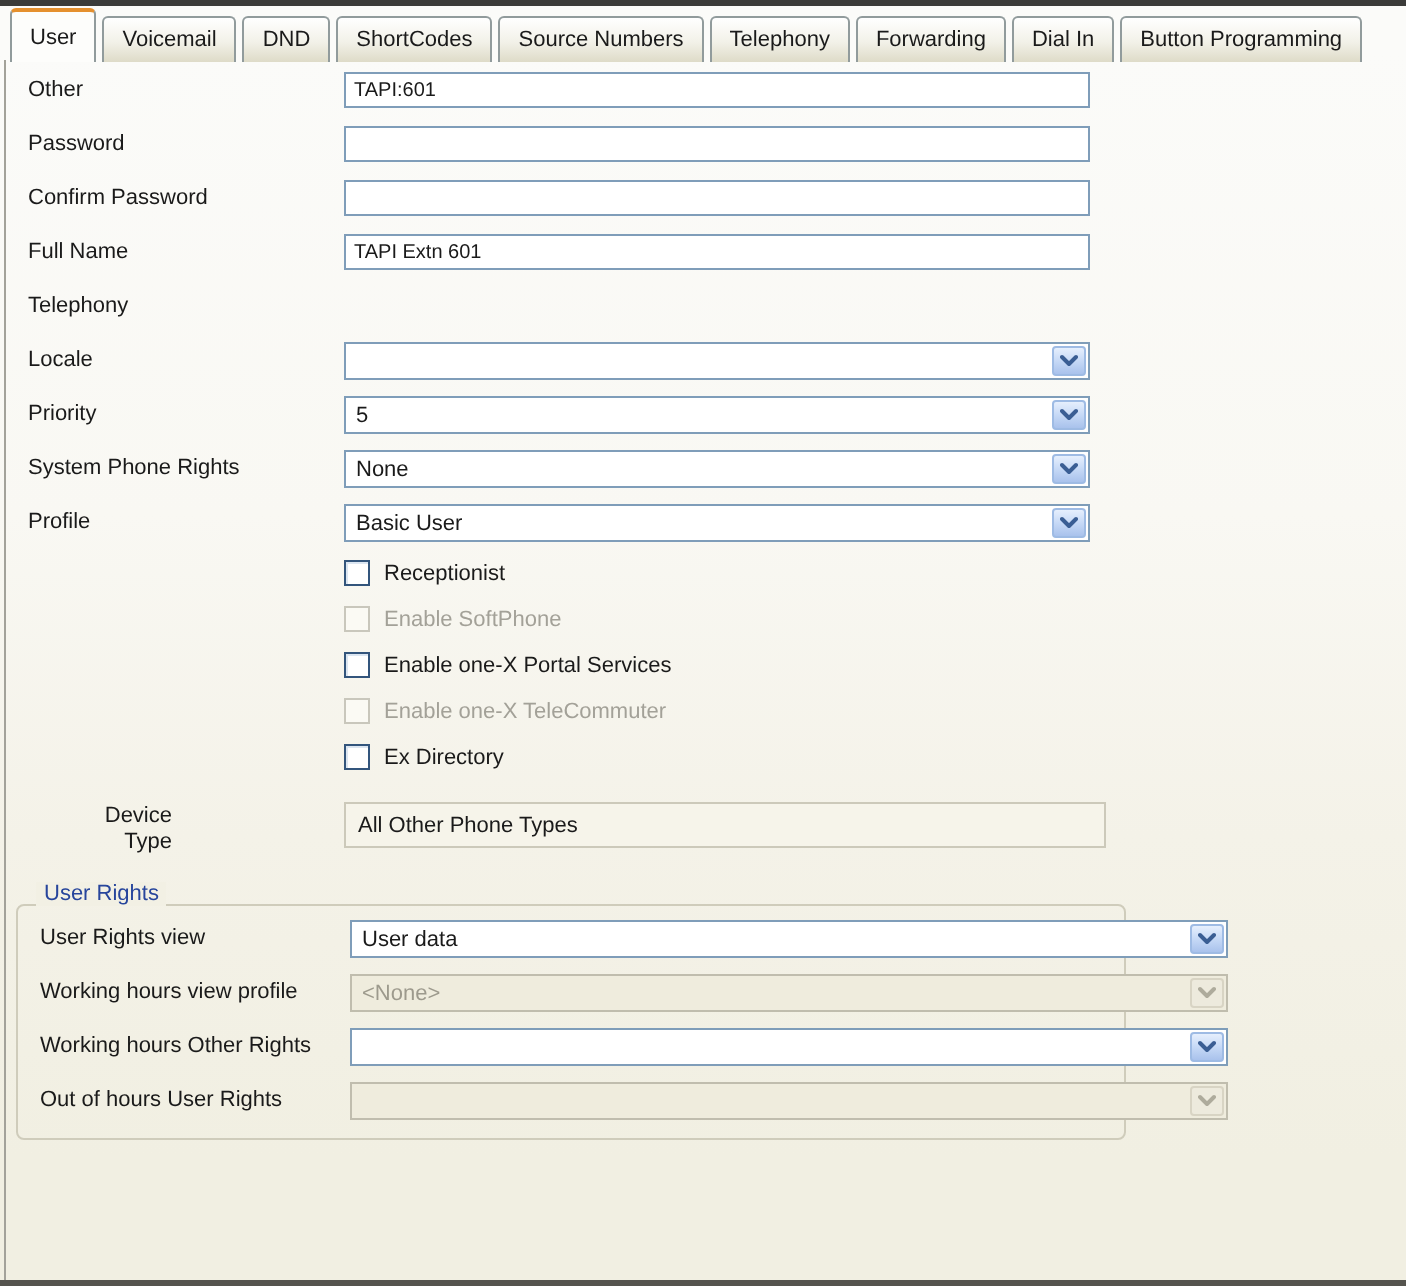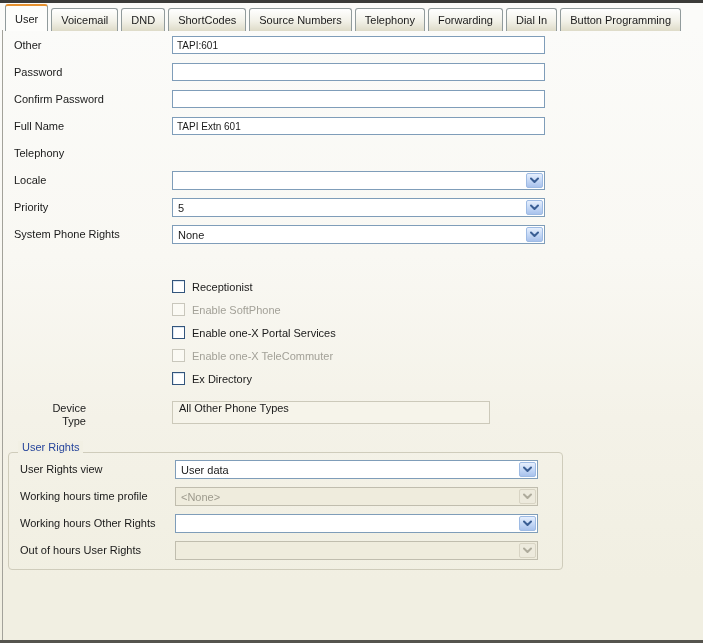--- a/index.html
+++ b/index.html
@@ -84,39 +84,39 @@
   }
   .cbrow.disabled .cb { border-color:#c9c7bc; background:#fbfaf4; box-shadow:none; }
   .cbrow.disabled .cb-lbl { color:#a3a198; }
 
   
   .devlbl {
     position:absolute; left:28px; top:402px; width:58px;
     text-align:right; line-height:13px;
   }
   .devfield {
-    position:absolute; left:172px; top:401px; width:318px; height:23px;
+    position:absolute; left:172px; top:401px; width:381px; height:23px;
     border:1px solid #ccc9ba; background:#f6f4ea;
-    display:flex; align-items:flex-start; padding:0 6px;
+    display:flex; align-items:center; padding:0 6px;
   }
 
   
   .groupbox {
     position:absolute; left:8px; top:452px; width:555px; height:118px;
     border:1px solid #cfccbb; border-radius:4px;
   }
   .grouptitle {
     position:absolute; left:18px; top:441px;
     padding:0 4px; color:#27459c;
     background:#f2f0e4;
     z-index:2;
   }
   .grow { position:absolute; left:0; width:703px; height:20px; }
   .grow .lbl { position:absolute; left:20px; top:3px; white-space:nowrap; }
-  .grow .combo { left:175px; width:363px; }
+  .grow .combo { left:175px; width:439px; }
 
   .chev { display:block; }
 </style>
 </head>
 <body>
 
 <div id="screen">
 
   <div class="top-strip"></div>
 
@@ -181,20 +181,31 @@
     <span class="lbl">System Phone Rights</span>
     <div class="combo">
       <span class="combo-val">None</span>
       <span class="combo-btn">
         <svg class="chev" width="9" height="7" viewBox="0 0 9 7">
             <polyline points="1,1.5 4.5,5 8,1.5" fill="none" stroke="#3a5e94" stroke-width="2" stroke-linecap="round" stroke-linejoin="round"></polyline>
           </svg>
       </span>
     </div>
   </div>
+  <div class="frow" style="top:252px">
+    <span class="lbl">Profile</span>
+    <div class="combo">
+      <span class="combo-val">Basic User</span>
+      <span class="combo-btn">
+        <svg class="chev" width="9" height="7" viewBox="0 0 9 7">
+            <polyline points="1,1.5 4.5,5 8,1.5" fill="none" stroke="#3a5e94" stroke-width="2" stroke-linecap="round" stroke-linejoin="round"></polyline>
+          </svg>
+      </span>
+    </div>
+  </div>
 
   <div class="cbrow" style="top:279px">
     <span class="cb"></span>
     <span class="cb-lbl">Receptionist</span>
   </div>
   <div class="cbrow disabled" style="top:302px">
     <span class="cb"></span>
     <span class="cb-lbl">Enable SoftPhone</span>
   </div>
   <div class="cbrow" style="top:325px">
@@ -223,21 +234,21 @@
     <div class="combo">
       <span class="combo-val">User data</span>
       <span class="combo-btn">
         <svg class="chev" width="9" height="7" viewBox="0 0 9 7">
             <polyline points="1,1.5 4.5,5 8,1.5" fill="none" stroke="#3a5e94" stroke-width="2" stroke-linecap="round" stroke-linejoin="round"></polyline>
           </svg>
       </span>
     </div>
   </div>
   <div class="grow" style="top:487px">
-    <span class="lbl">Working hours time profile</span>
+    <span class="lbl">Working hours view profile</span>
     <div class="combo disabled">
       <span class="combo-val">&lt;None&gt;</span>
       <span class="combo-btn">
         <svg class="chev" width="9" height="7" viewBox="0 0 9 7">
             <polyline points="1,1.5 4.5,5 8,1.5" fill="none" stroke="#aeab9c" stroke-width="2" stroke-linecap="round" stroke-linejoin="round"></polyline>
           </svg>
       </span>
     </div>
   </div>
   <div class="grow" style="top:514px">

